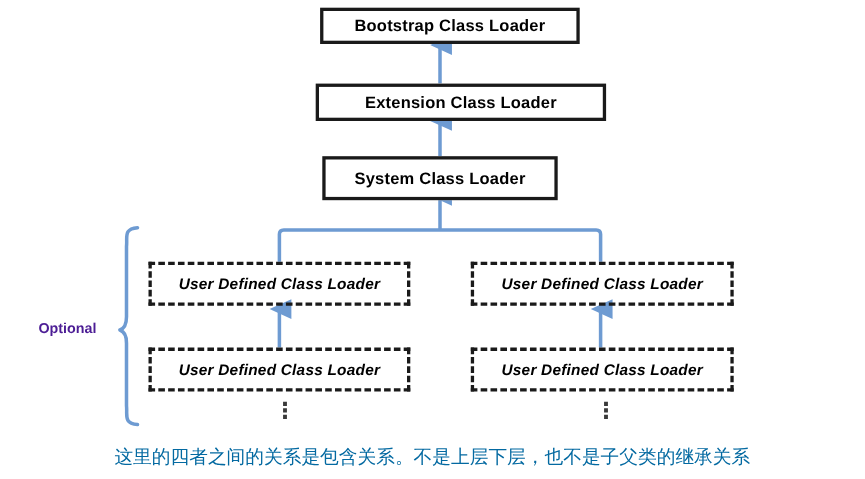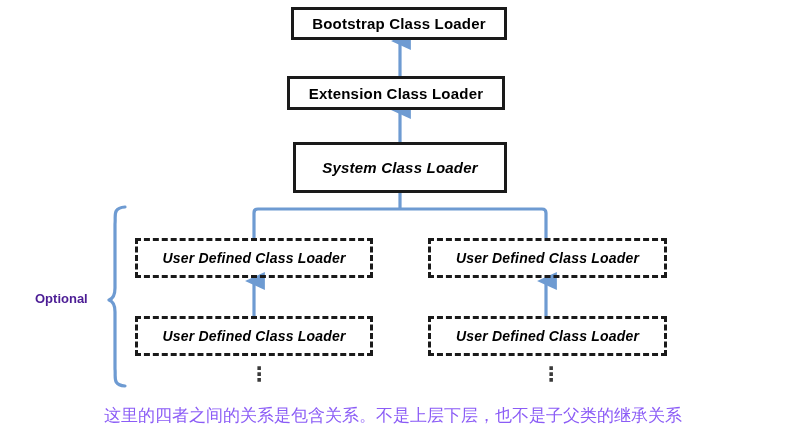--- a/index.html
+++ b/index.html
@@ -67,21 +67,21 @@
     z-index: 3;
   }
   .caption {
     position: absolute;
     left: 0;
     top: 404px;
     width: 786px;
     text-align: center;
     font-family: "DejaVu Sans", "Liberation Sans", sans-serif;
     font-size: 17px;
-    color: #8b5cf6;
+    color: #0369a1;
     white-space: nowrap;
     z-index: 4;
   }
 </style>
 </head>
 <body>
 
 <div id="canvas">
 
   <svg class="wires" viewBox="0 0 786 435" xmlns="http://www.w3.org/2000/svg">
@@ -105,29 +105,29 @@
 
     <path d="M125,207
              C112,208 116,216 115,224
              L115,288
              C115,296 112,299 109,300
              C112,301 115,304 115,312
              L115,369
              C116,377 112,385 125,386" fill="none" stroke="#6e9bd2" stroke-width="3.2" stroke-linecap="round" stroke-linejoin="round"></path>
   </svg>
 
-  <div class="node solid" style="left:291px; top:7px; width:216px; height:33px;">
+  <div class="node solid" style="left:291px; top:7px; width:236px; height:33px;">
     <span class="label">Bootstrap Class Loader</span>
   </div>
 
-  <div class="node solid" style="left:287px; top:76px; width:218px; height:34px;">
+  <div class="node solid" style="left:287px; top:76px; width:264px; height:34px;">
     <span class="label">Extension Class Loader</span>
   </div>
 
-  <div class="node solid" style="left:293px; top:142px; width:214px; height:51px;font-style:italic;">
+  <div class="node solid" style="left:293px; top:142px; width:214px; height:40px;">
     <span class="label">System Class Loader</span>
   </div>
 
   <div class="node dashed" style="left:135px; top:238px; width:238px; height:40px;">
     <span class="label">User Defined Class Loader</span>
   </div>
 
   <div class="node dashed" style="left:428px; top:238px; width:239px; height:40px;">
     <span class="label">User Defined Class Loader</span>
   </div>

